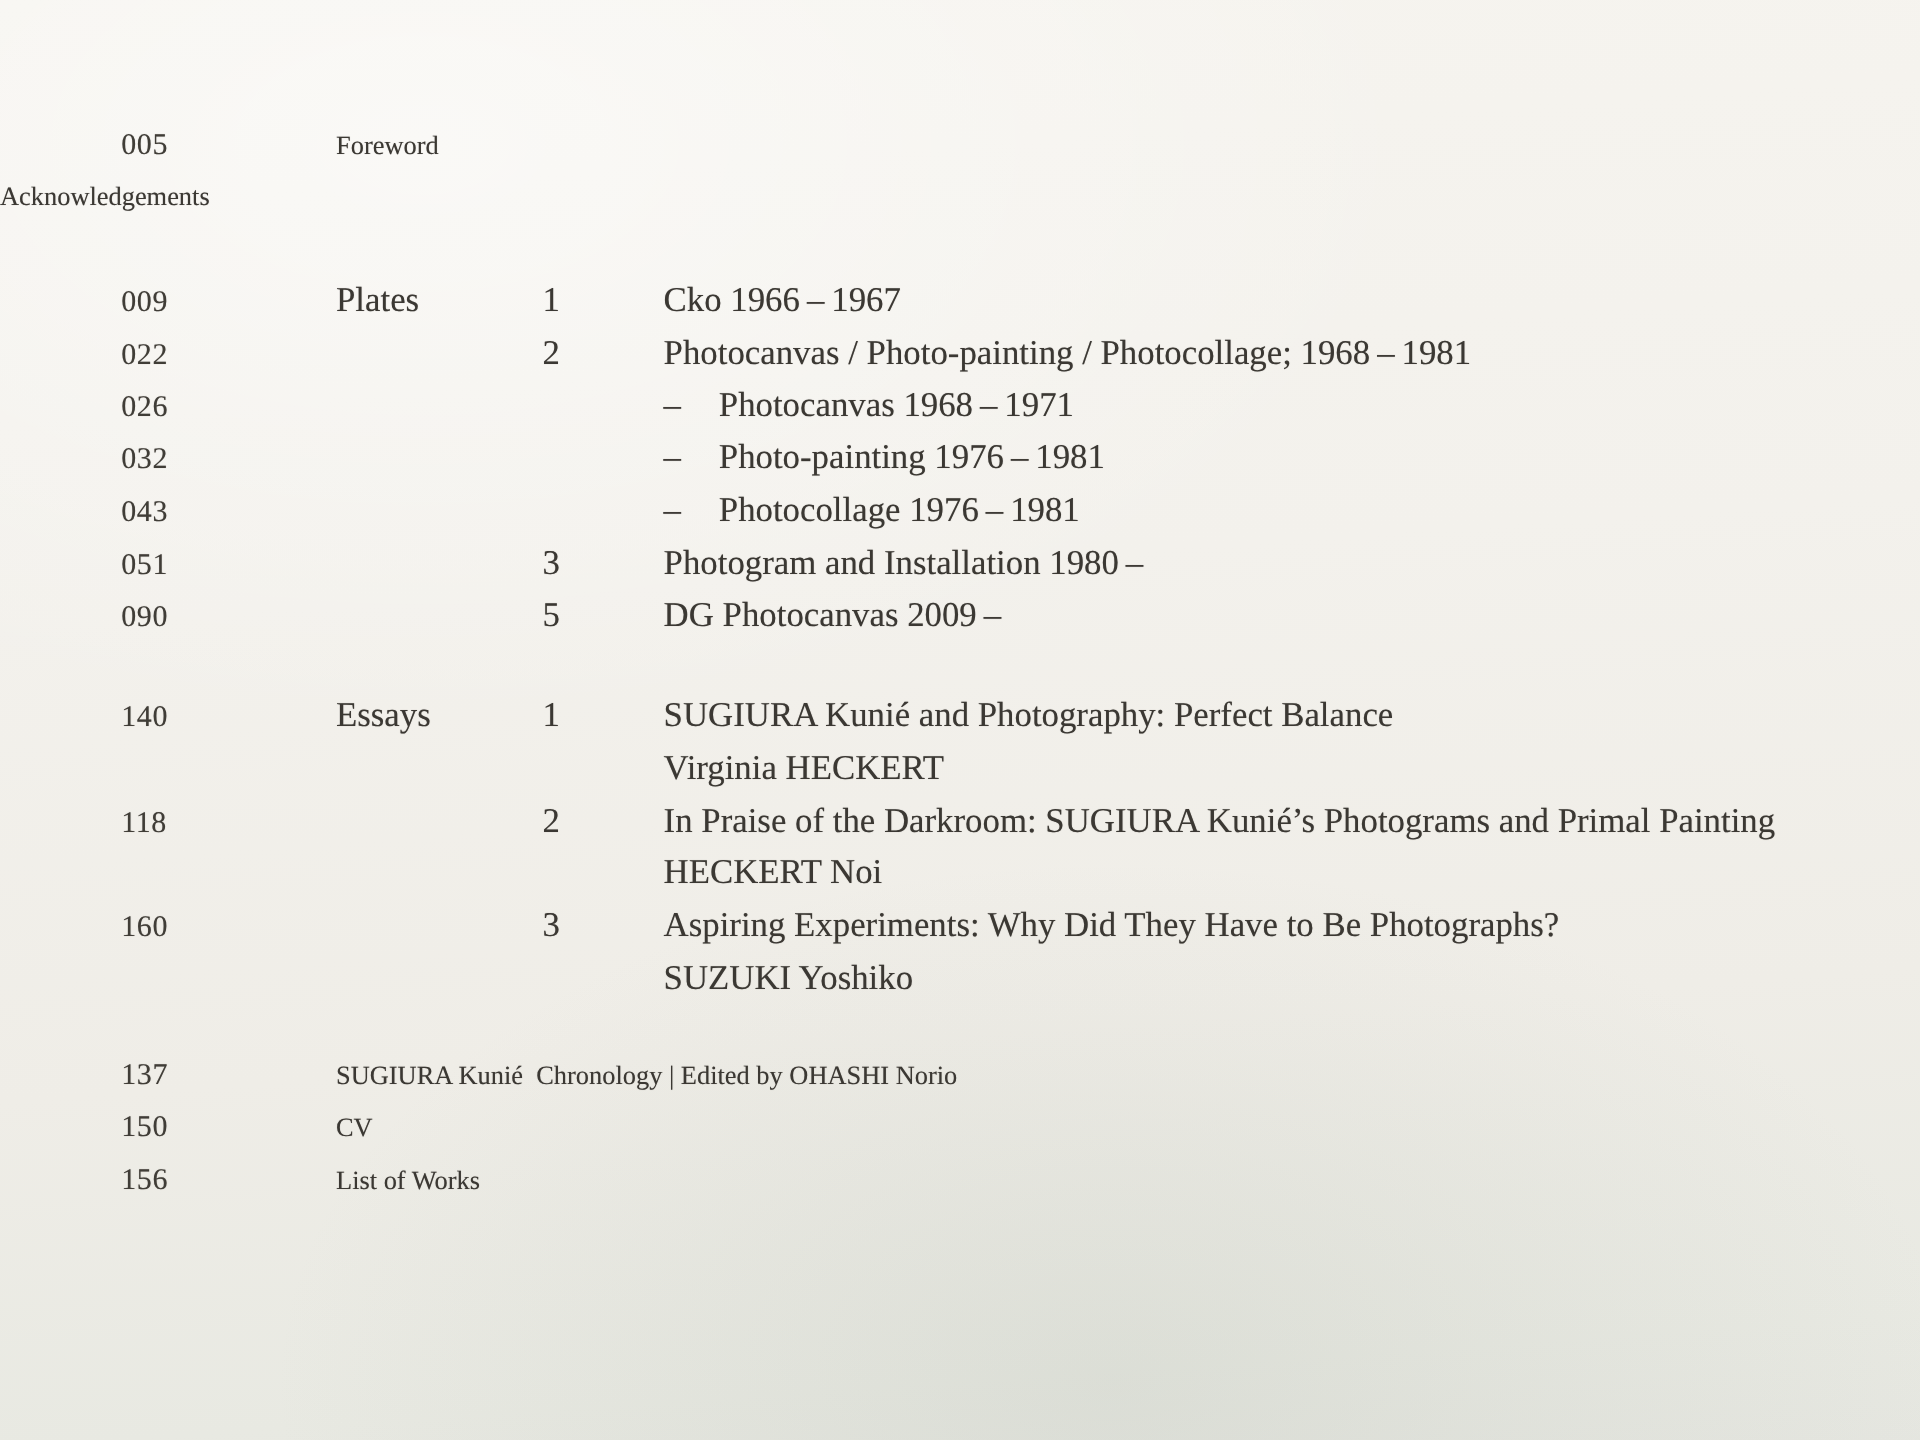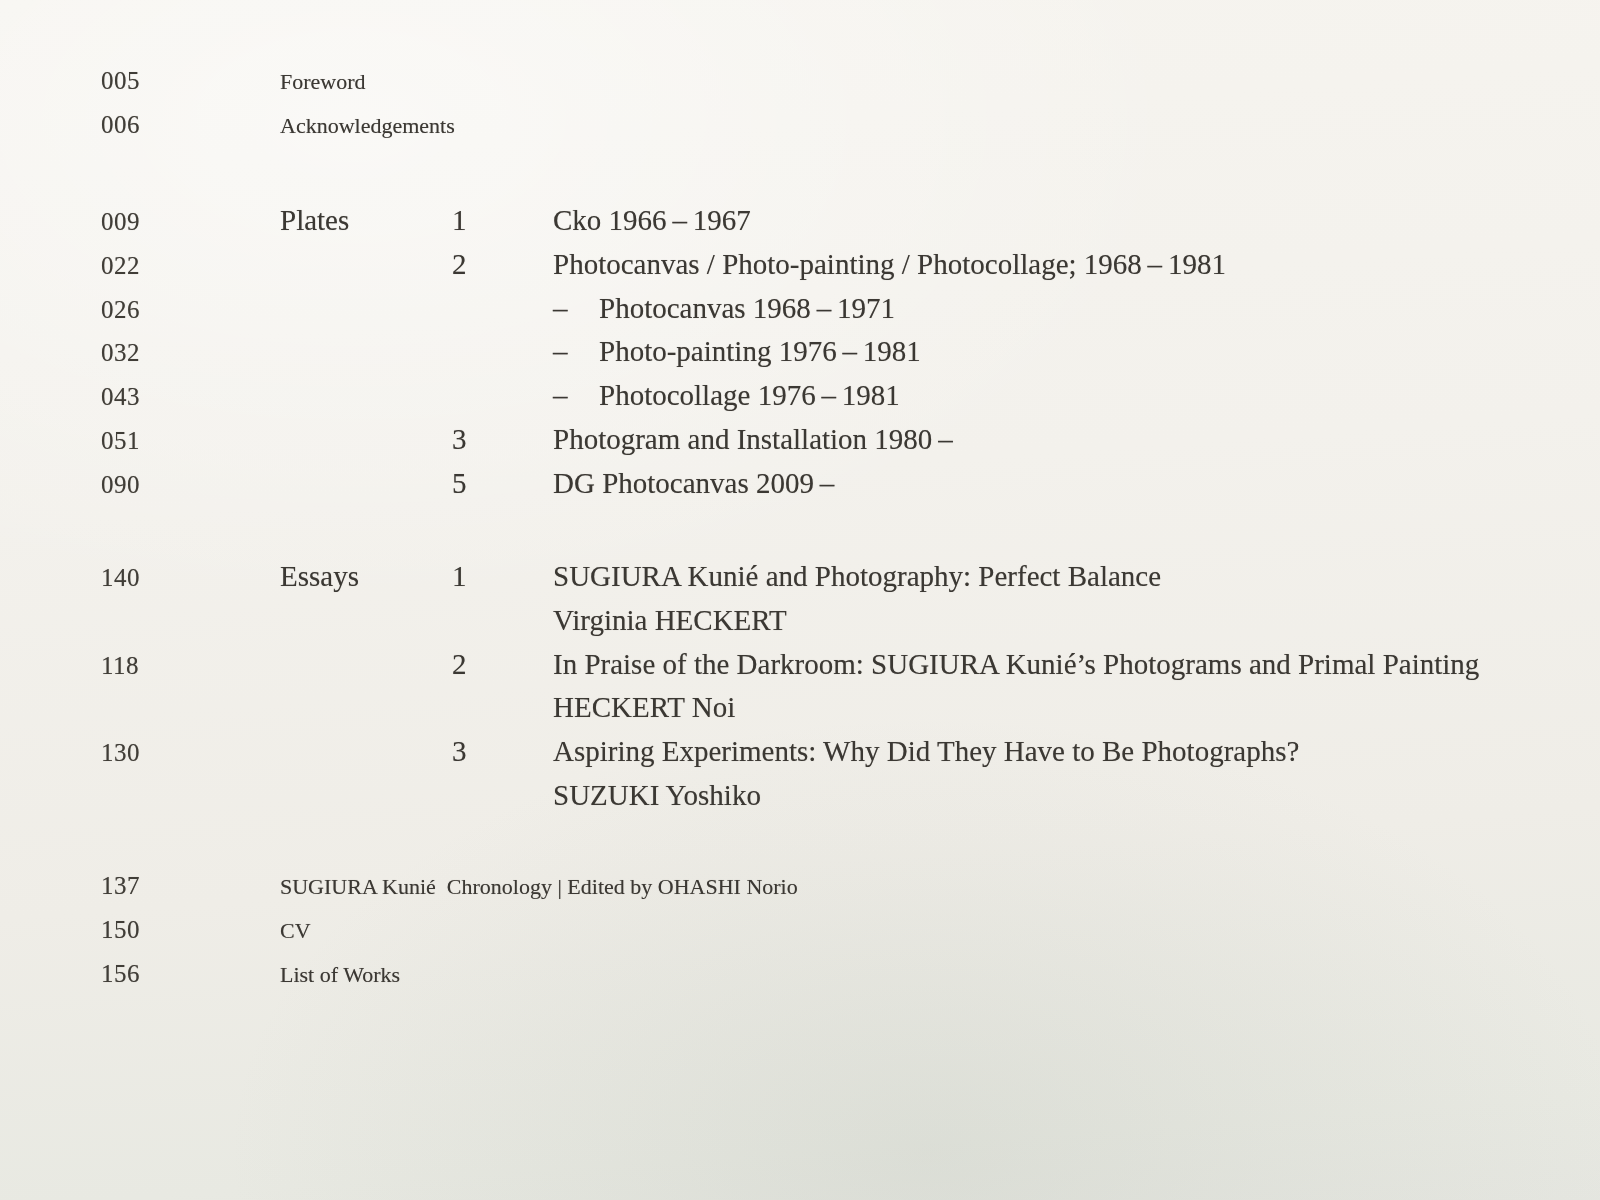--- a/index.html
+++ b/index.html
@@ -6,35 +6,35 @@
     margin: 0;
     padding: 0;
     background: #dddcd6;
   }
   .page {
     position: relative;
     width: 1600px;
     height: 1200px;
     overflow: hidden;
     box-sizing: border-box;
-    padding-top: 67px;
+    padding-top: 107px;
     font-family: "Liberation Serif", "DejaVu Serif", serif;
     color: #3b3833;
     background:
       radial-gradient(ellipse 1000px 620px at 58% 96%, rgba(175,183,172,0.22), rgba(175,183,172,0) 70%),
       radial-gradient(ellipse 1300px 750px at 22% 10%, rgba(255,255,255,0.5), rgba(255,255,255,0) 65%),
       linear-gradient(176deg, #f6f4ef 0%, #f3f1ec 40%, #efede7 70%, #e8e9e2 92%, #e5e6e0 100%);
   }
   .row {
     display: flex;
     align-items: baseline;
     height: 43.7px;
     white-space: pre;
   }
-  .gap { margin-top: 50px; }
+  .gap { margin-top: 40px; }
   .col-num {
     box-sizing: border-box;
     width: 280px;
     padding-left: 101px;
     font-size: 25px;
     letter-spacing: 0.5px;
     color: #403d37;
     flex: 0 0 auto;
   }
   .col-section { width: 172px; font-size: 29px; flex: 0 0 auto; }
@@ -52,21 +52,20 @@
 <body>
 
 <div class="page">
 
   <div class="row">
     <span class="col-num txt">005</span>
     <span class="col-wide txt">Foreword</span>
   </div>
 
   <div class="row">
-    <span class="col-num txt">006</span>
     <span class="col-wide txt">Acknowledgements</span>
   </div>
 
   <div class="row gap">
     <span class="col-num txt">009</span>
     <span class="col-section txt">Plates</span>
     <span class="col-item txt">1</span>
     <span class="col-title txt">Cko 1966 – 1967</span>
   </div>
 
@@ -135,21 +134,21 @@
   </div>
 
   <div class="row">
     <span class="col-num txt"></span>
     <span class="col-section txt"></span>
     <span class="col-item txt"></span>
     <span class="col-title txt">HECKERT Noi</span>
   </div>
 
   <div class="row">
-    <span class="col-num txt">130</span>
+    <span class="col-num txt">160</span>
     <span class="col-section txt"></span>
     <span class="col-item txt">3</span>
     <span class="col-title txt">Aspiring Experiments: Why Did They Have to Be Photographs?</span>
   </div>
 
   <div class="row">
     <span class="col-num txt"></span>
     <span class="col-section txt"></span>
     <span class="col-item txt"></span>
     <span class="col-title txt">SUZUKI Yoshiko</span>

